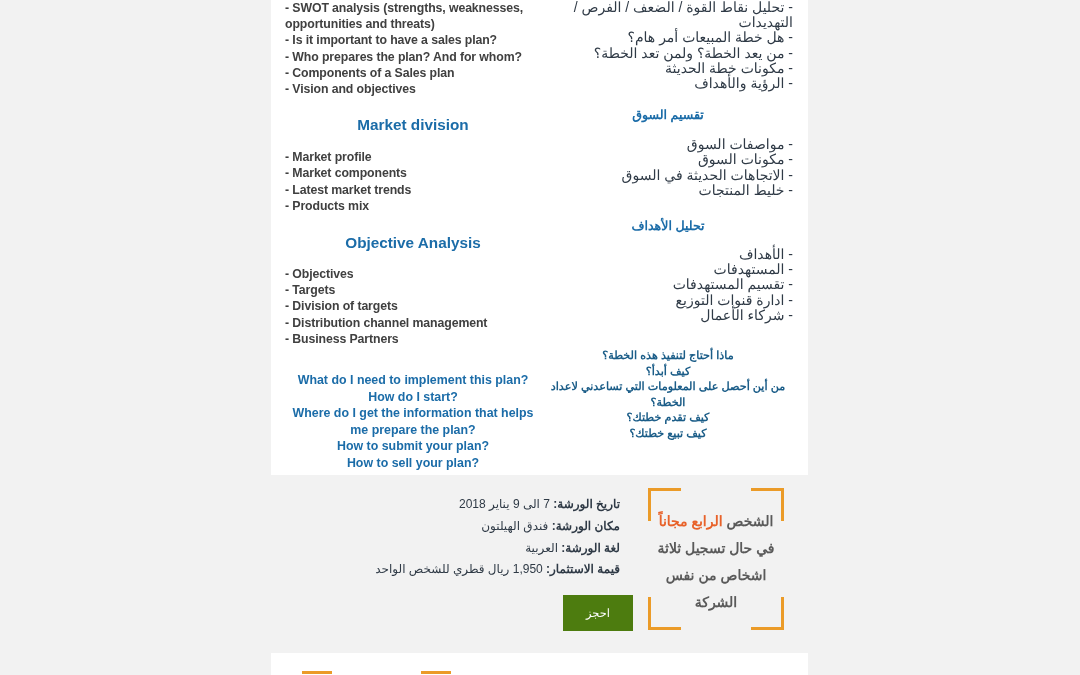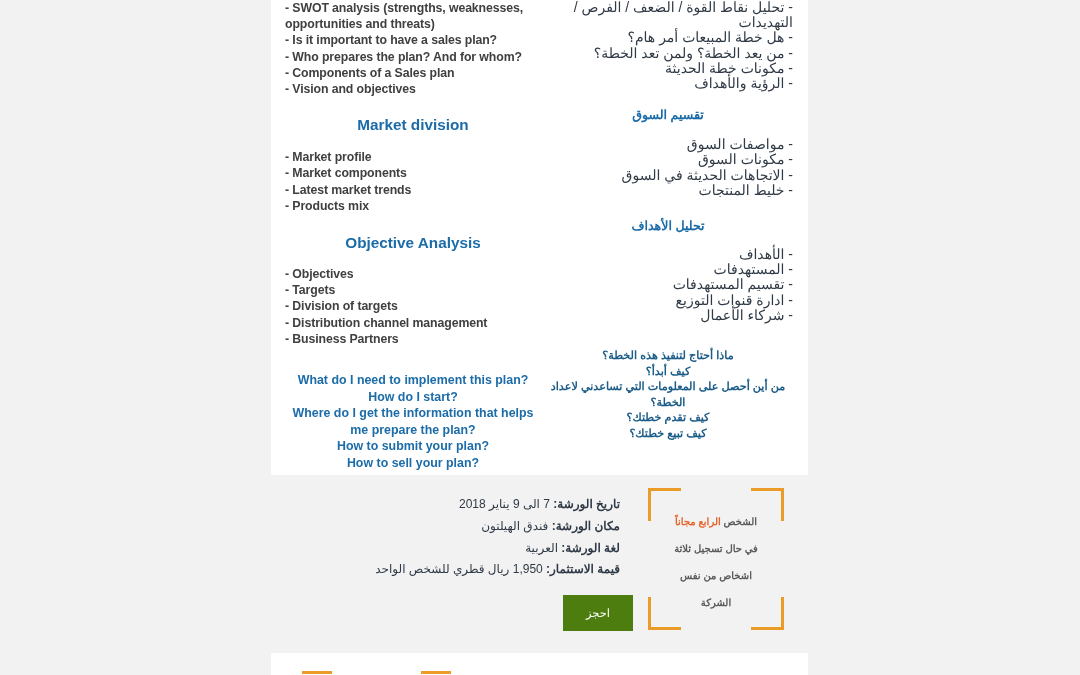--- a/index.html
+++ b/index.html
@@ -170,21 +170,21 @@
   .promo .brk.tr { right: 0; top: 0; border-right: 3px solid #eb9b28; border-top: 3px solid #eb9b28; }
   .promo .brk.bl { left: 0; bottom: 0; border-left: 3px solid #eb9b28; border-bottom: 3px solid #eb9b28; }
   .promo .brk.br { right: 0; bottom: 0; border-right: 3px solid #eb9b28; border-bottom: 3px solid #eb9b28; }
 
   .promo-text {
     position: absolute;
     left: 4px;
     right: 4px;
     top: 20px;
     text-align: center;
-    font-size: 10px;
+    font-size: 14px;
     line-height: 27px;
     color: #5a5a5a;
     font-weight: bold;
     direction: rtl;
   }
   .promo-text .hl { color: #e8622a; }
 
   
   .card-next {
     position: absolute;

